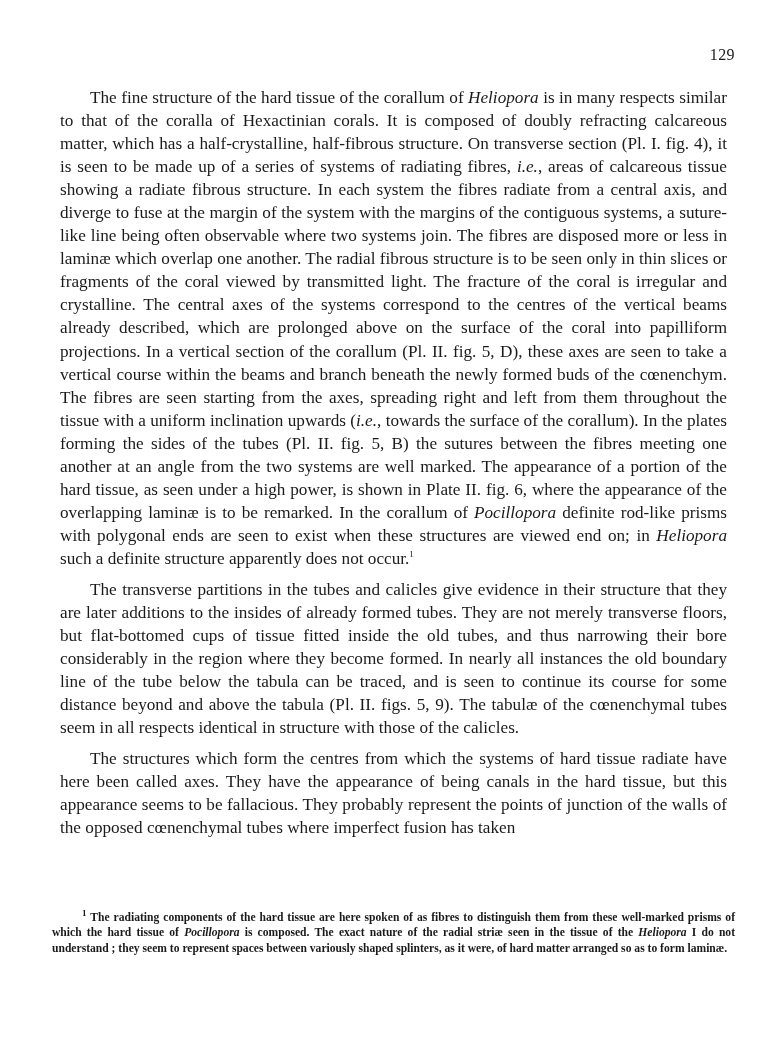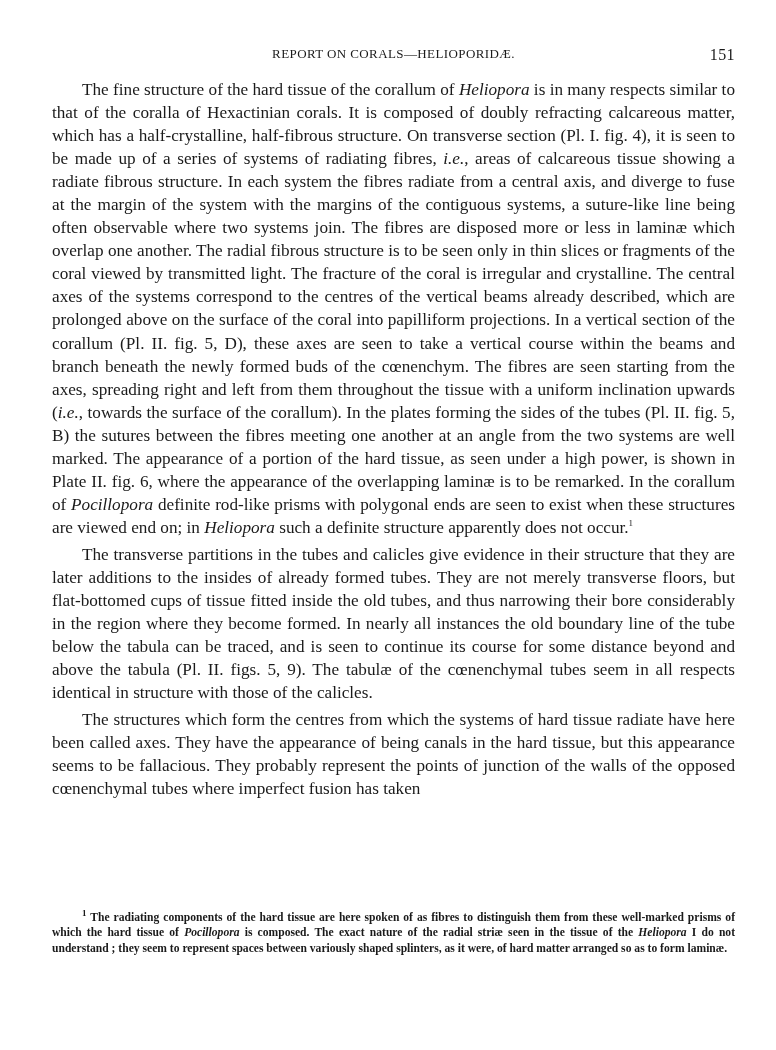--- a/index.html
+++ b/index.html
@@ -4,35 +4,34 @@
 <style>
   html, body { margin: 0; padding: 0; background: #ffffff; }
   body { width: 776px; height: 1050px; position: relative; overflow: hidden; color: #1a1a1a; }
   .page { position: absolute; left: 52px; top: 0; width: 683px; }
   .running-head { position: absolute; top: 46px; left: 0; width: 683px; height: 20px;
     font-family: "Liberation Serif", serif; font-size: 13px; letter-spacing: 0.4px; }
   .running-head .title { position: absolute; left: 0; right: 0; text-align: center; top: 0; }
   .running-head .pageno { position: absolute; right: 0; top: 0; font-size: 16px; }
   .body { position: absolute; top: 78px; left: 0; width: 683px;
     font-family: "Liberation Serif", serif; font-size: 17.2px; line-height: 23.05px; text-align: justify; }
-  .body p { margin: 0; text-indent: 30px; }
+  .body p { margin: 8px; text-indent: 30px; }
   .body p + p { margin-top: 4px; }
   .footnotes { position: absolute; top: 910px; left: 0; width: 683px;
     font-family: "Liberation Serif", serif; font-size: 11.6px; line-height: 15.3px; text-align: justify; }
   .footnotes p { margin: 0; text-indent: 30px; font-weight: bold; }
   i { font-style: italic; }
   sup { font-size: 9px; line-height: 0; }
 </style>
 </head>
 <body>
 
 <div class="page">
   <div class="running-head">
-    <div class="title">REPORT ON CORALS—HELIOPORIDÆ.</div>
-    <div class="pageno">151</div>
+    <div class="pageno">129</div>
   </div>
 
   <div class="body">
     <p>The fine structure of the hard tissue of the corallum of <i>Heliopora</i> is in many respects similar to that of the coralla of Hexactinian corals. It is composed of doubly refracting calcareous matter, which has a half-crystalline, half-fibrous structure. On transverse section (Pl. I. fig. 4), it is seen to be made up of a series of systems of radiating fibres, <i>i.e.</i>, areas of calcareous tissue showing a radiate fibrous structure. In each system the fibres radiate from a central axis, and diverge to fuse at the margin of the system with the margins of the contiguous systems, a suture-like line being often observable where two systems join. The fibres are disposed more or less in laminæ which overlap one another. The radial fibrous structure is to be seen only in thin slices or fragments of the coral viewed by transmitted light. The fracture of the coral is irregular and crystalline. The central axes of the systems correspond to the centres of the vertical beams already described, which are prolonged above on the surface of the coral into papilliform projections. In a vertical section of the corallum (Pl. II. fig. 5, D), these axes are seen to take a vertical course within the beams and branch beneath the newly formed buds of the cœnenchym. The fibres are seen starting from the axes, spreading right and left from them throughout the tissue with a uniform inclination upwards (<i>i.e.</i>, towards the surface of the corallum). In the plates forming the sides of the tubes (Pl. II. fig. 5, B) the sutures between the fibres meeting one another at an angle from the two systems are well marked. The appearance of a portion of the hard tissue, as seen under a high power, is shown in Plate II. fig. 6, where the appearance of the overlapping laminæ is to be remarked. In the corallum of <i>Pocillopora</i> definite rod-like prisms with polygonal ends are seen to exist when these structures are viewed end on; in <i>Heliopora</i> such a definite structure apparently does not occur.<sup>1</sup></p>
     <p>The transverse partitions in the tubes and calicles give evidence in their structure that they are later additions to the insides of already formed tubes. They are not merely transverse floors, but flat-bottomed cups of tissue fitted inside the old tubes, and thus narrowing their bore considerably in the region where they become formed. In nearly all instances the old boundary line of the tube below the tabula can be traced, and is seen to continue its course for some distance beyond and above the tabula (Pl. II. figs. 5, 9). The tabulæ of the cœnenchymal tubes seem in all respects identical in structure with those of the calicles.</p>
     <p>The structures which form the centres from which the systems of hard tissue radiate have here been called axes. They have the appearance of being canals in the hard tissue, but this appearance seems to be fallacious. They probably represent the points of junction of the walls of the opposed cœnenchymal tubes where imperfect fusion has taken</p>
   </div>
 
   <div class="footnotes">
     <p><sup>1</sup> The radiating components of the hard tissue are here spoken of as fibres to distinguish them from these well-marked prisms of which the hard tissue of <i>Pocillopora</i> is composed. The exact nature of the radial striæ seen in the tissue of the <i>Heliopora</i> I do not understand ; they seem to represent spaces between variously shaped splinters, as it were, of hard matter arranged so as to form laminæ.</p>

